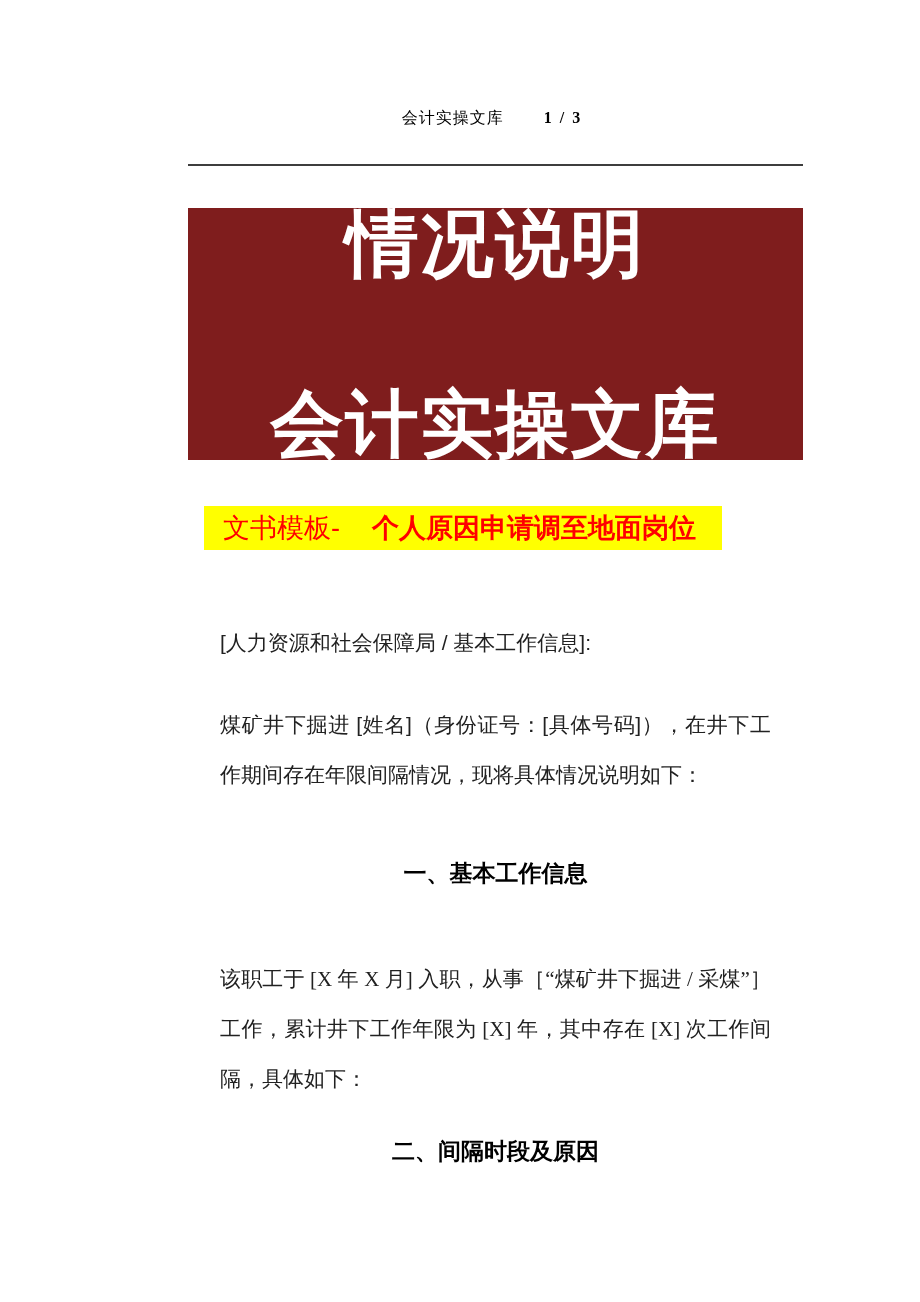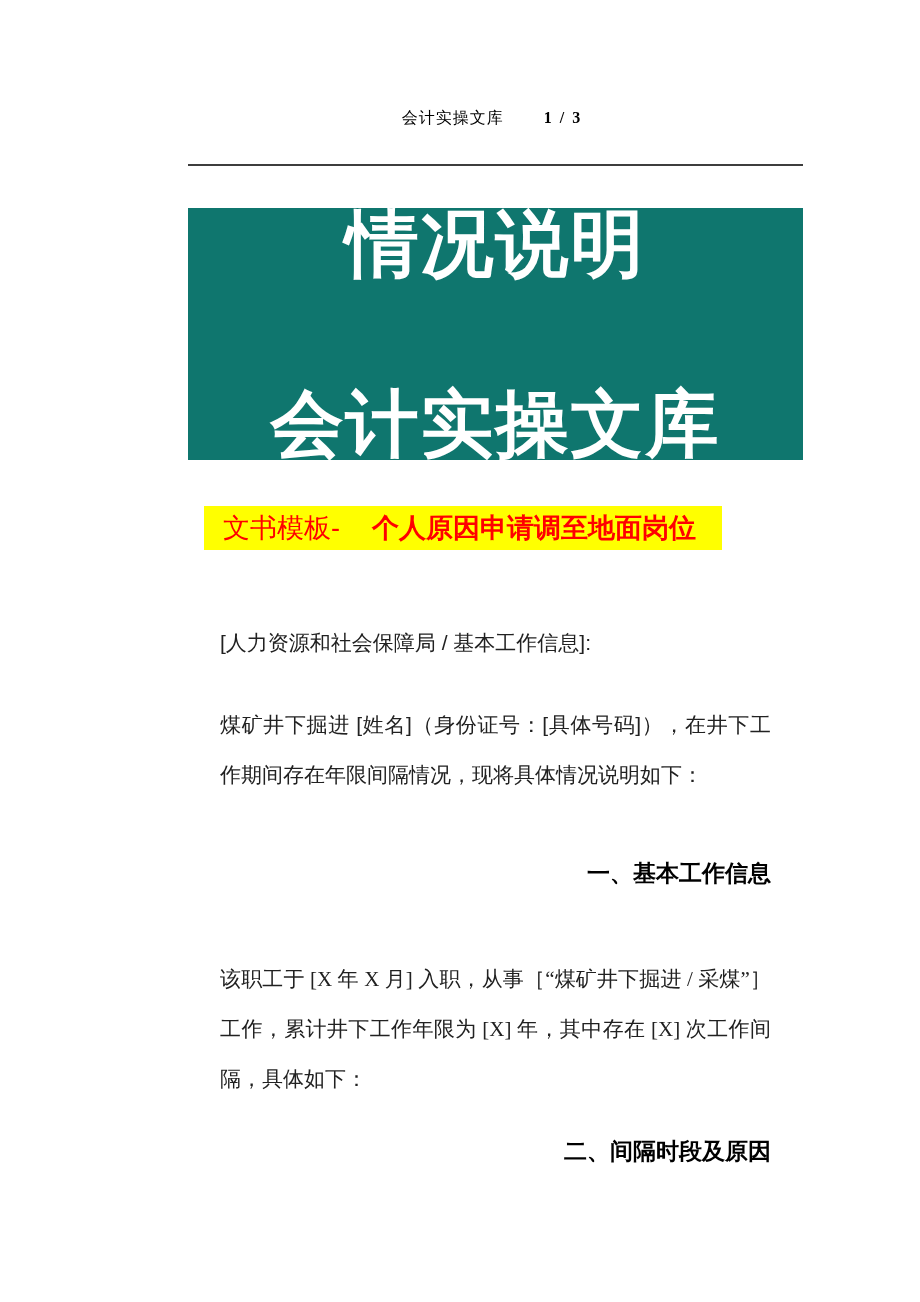--- a/index.html
+++ b/index.html
@@ -29,21 +29,21 @@
     letter-spacing: 2px;
   }
   .header-rule {
     margin: 21px 133px 0 140px;
     border-top: 2.5px solid #3d3d3d;
   }
   
   .banner {
     margin: 10px 133px 0 140px;
     height: 252px;
-    background: #0f766e;
+    background: #7f1d1d;
     display: flex;
     flex-direction: column;
     align-items: center;
     justify-content: center;
     gap: 48px;
   }
   .banner .bline {
     color: #ffffff;
     font-weight: 800;
     font-size: 73px;
@@ -72,21 +72,21 @@
     line-height: 50px;
     text-align: justify;
   }
   .p-salutation { margin-top: 20px; }
   .p-intro { margin-top: 0; }
   h2.sec-heading {
     font-size: 23px;
     line-height: 30px;
     font-weight: bold;
     color: #000000;
-    text-align: right;
+    text-align: center;
   }
   .sec-heading.s1 { margin-top: 26px; }
   .p-section1 { margin-top: 34px; font-family: Liberation Serif, serif; }
   .sec-heading.s2 { }
   
   .interval-list { margin-top: 32px; list-style: none; }
   .interval-item { margin-left: -28px; }
   .interval-item .item-line { line-height: 50px; }
   .interval-item .num {
     display: inline-block;

